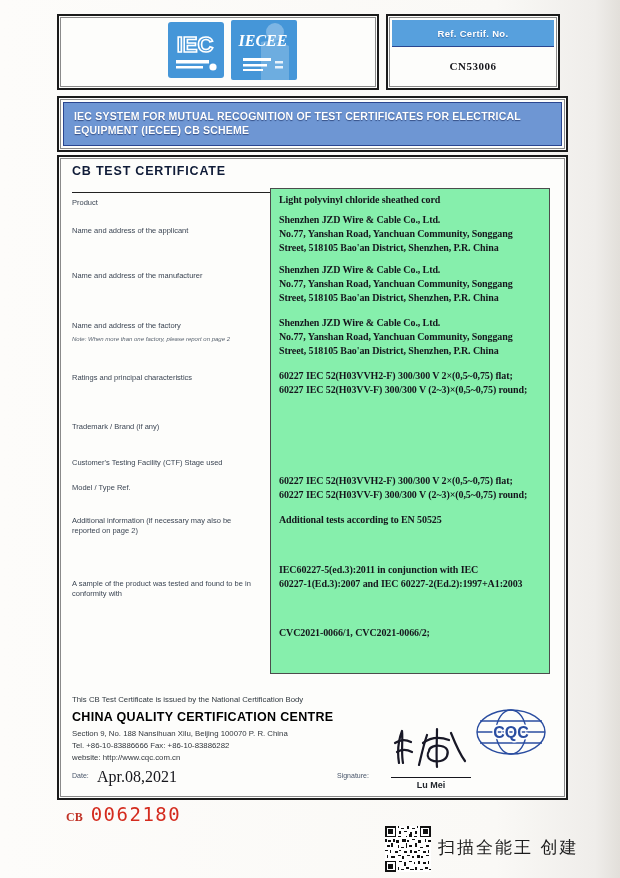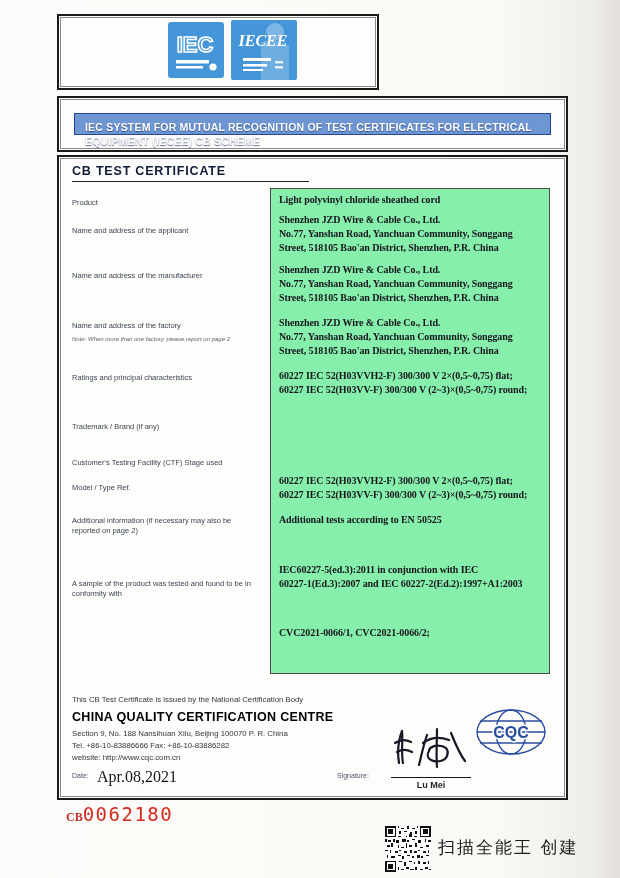--- a/index.html
+++ b/index.html
@@ -16,48 +16,48 @@
   .logo-box { left:57px; top:14px; width:322px; height:76px; display:flex; align-items:center; padding-left:28px; gap:7px;justify-content:center; }
   
   .ref-box { left:386px; top:14px; width:174px; height:76px; }
   .ref-bar { position:absolute; left:4px; right:4px; top:4px; height:27px; background:#57a0dd; color:#fff;
              font-size:9.5px; font-weight:bold; text-align:center; line-height:27px; letter-spacing:.3px;
              text-shadow:0 1px 1px rgba(30,60,120,.5); border-bottom:1px solid #2a4690; }
   .ref-val { position:absolute; left:0; right:0; top:44px; text-align:center;
              font-family:"Liberation Serif", serif; font-size:11px; font-weight:bold; color:#17171c; letter-spacing:.5px; }
 
   
-  .banner { left:57px; top:96px; width:511px; height:56px; padding:15px; }
+  .banner { left:57px; top:96px; width:511px; height:56px; padding:4px; }
   .banner-inner { width:100%; height:100%; background:#6e96d3; border:1.5px solid #2a4690;
                   color:#fff; font-size:10.5px; font-weight:bold; line-height:1.35;
                   padding:6px 10px; letter-spacing:.2px; text-shadow:0 1px 1px rgba(18,38,90,.65); }
 
   
   .main { left:57px; top:155px; width:511px; height:645px; }
   .title { position:absolute; left:13px; top:7px; font-size:12.5px; font-weight:bold; color:#101c38;
-           letter-spacing:.8px; width:237px; border-bottom:1.5px solid #222; padding-bottom:3px; }
+           letter-spacing:.8px; width:237px; border-bottom:1.5px solid #222; padding-bottom:14px; }
   .lbl { position:absolute; left:13px; width:188px; font-size:7.5px; color:#3c4654; line-height:1.35; }
   .lbl-note { display:block; margin-top:4px; font-size:6px; font-style:italic; color:#5a6470; }
   .value-box { position:absolute; left:211px; top:31px; width:280px; height:486px; border:1px solid #4c4c4c; background:#86efac; }
   .v { position:absolute; left:8px; width:266px; font-family:"Liberation Serif", serif; font-size:10px;
        font-weight:bold; color:#15151c; line-height:1.4; white-space:pre-line; letter-spacing:-0.1px; }
 
   
   .issuer-note { position:absolute; left:13px; top:538px; font-size:7.8px; color:#30383f; }
   .centre-name { position:absolute; left:13px; top:553px; font-size:12.5px; font-weight:bold; color:#000000; letter-spacing:.3px; }
   .centre-line { position:absolute; left:13px; font-size:7.8px; color:#31363c; }
   .date-lbl, .sig-lbl { position:absolute; font-size:7px; color:#49566a; }
   .date-val { position:absolute; left:38px; top:611px; font-family:"Liberation Serif", serif; font-size:16px; font-weight:normal; color:#17171c; }
   .sig-scribble { position:absolute; left:330px; top:566px; }
   .sig-line { position:absolute; left:332px; top:620px; width:80px; border-top:1.5px solid #15151c; }
   .sig-name { position:absolute; left:332px; top:623px; width:80px; text-align:center; font-size:9px; font-weight:bold; color:#22262c; }
   .cqc-logo { position:absolute; left:415px; top:550px; }
 
   
-  .cb-stamp { position:absolute; left:66px; top:803px; color:#d42b1e; display:flex; align-items:baseline; }
+  .cb-stamp { position:absolute; left:66px; top:803px; color:#d42b1e; display:flex; align-items:baseline; gap:8px; }
   .cb-stamp .cb { font-family:"Liberation Serif", serif; font-size:12px; font-weight:bold; color:#c03226; }
   .cb-stamp .num { font-family:"DejaVu Sans Mono", monospace; font-size:19px; letter-spacing:1.5px; color:#d42b1e; }
   .qr { position:absolute; left:385px; top:826px; }
   .wm-text { position:absolute; left:438px; top:836px; font-size:17px; color:#1c1c1c; letter-spacing:2px; font-family:"DejaVu Sans", sans-serif; }
 
   svg text { font-family:"Liberation Sans", sans-serif; }
 </style>
 </head>
 <body>
 
@@ -81,20 +81,24 @@
         <text x="32" y="26" text-anchor="middle" font-size="16" font-weight="bold" font-style="italic" fill="#fff" style="font-family:'Liberation Serif',serif;">IECEE</text>
         <rect x="12" y="38" width="28" height="3" fill="#fff"></rect>
         <rect x="12" y="44" width="24" height="2.5" fill="#fff"></rect>
         <rect x="12" y="49" width="20" height="2" fill="#fff"></rect>
         <rect x="44" y="41" width="8" height="2.5" fill="#e8f2fb"></rect>
         <rect x="44" y="46" width="8" height="2.5" fill="#e8f2fb"></rect>
       </svg>
     </span>
   </div>
 
+  <div class="frame ref-box">
+    <div class="ref-bar">Ref. Certif. No.</div>
+    <div class="ref-val">CN53006</div>
+  </div>
 
   <div class="frame banner">
     <div class="banner-inner">IEC SYSTEM FOR MUTUAL RECOGNITION OF TEST CERTIFICATES FOR ELECTRICAL EQUIPMENT (IECEE) CB SCHEME</div>
   </div>
 
   <div class="frame main">
     <div class="title">CB TEST CERTIFICATE</div>
 
     <div class="lbl" style="top:41px">Product</div>
     <div class="lbl" style="top:69px">Name and address of the applicant</div>

